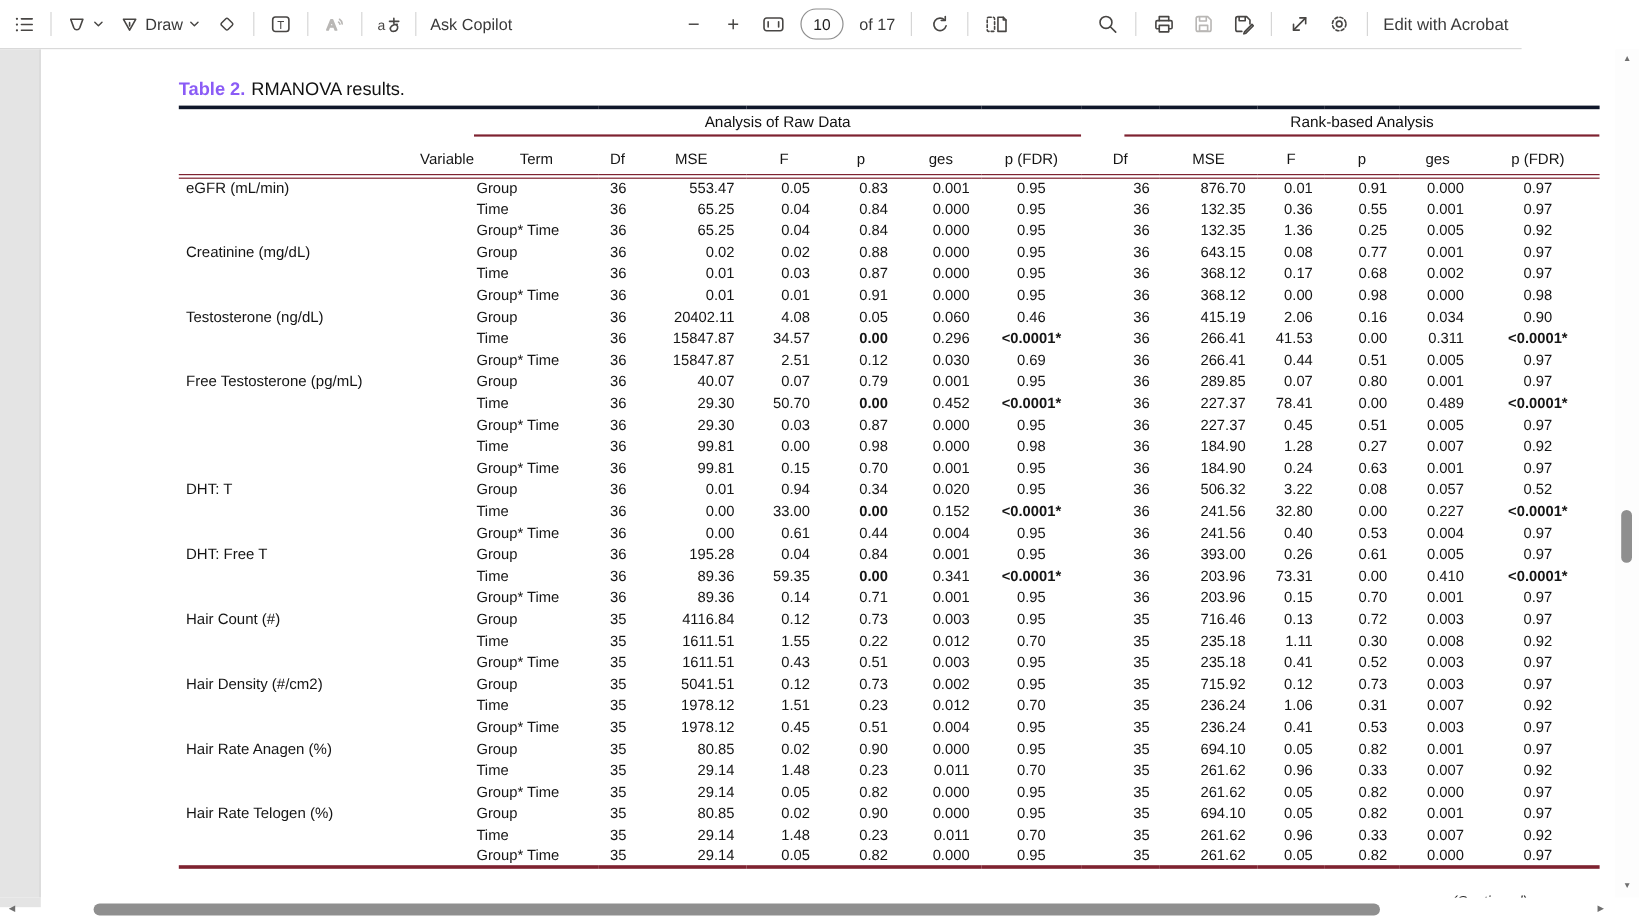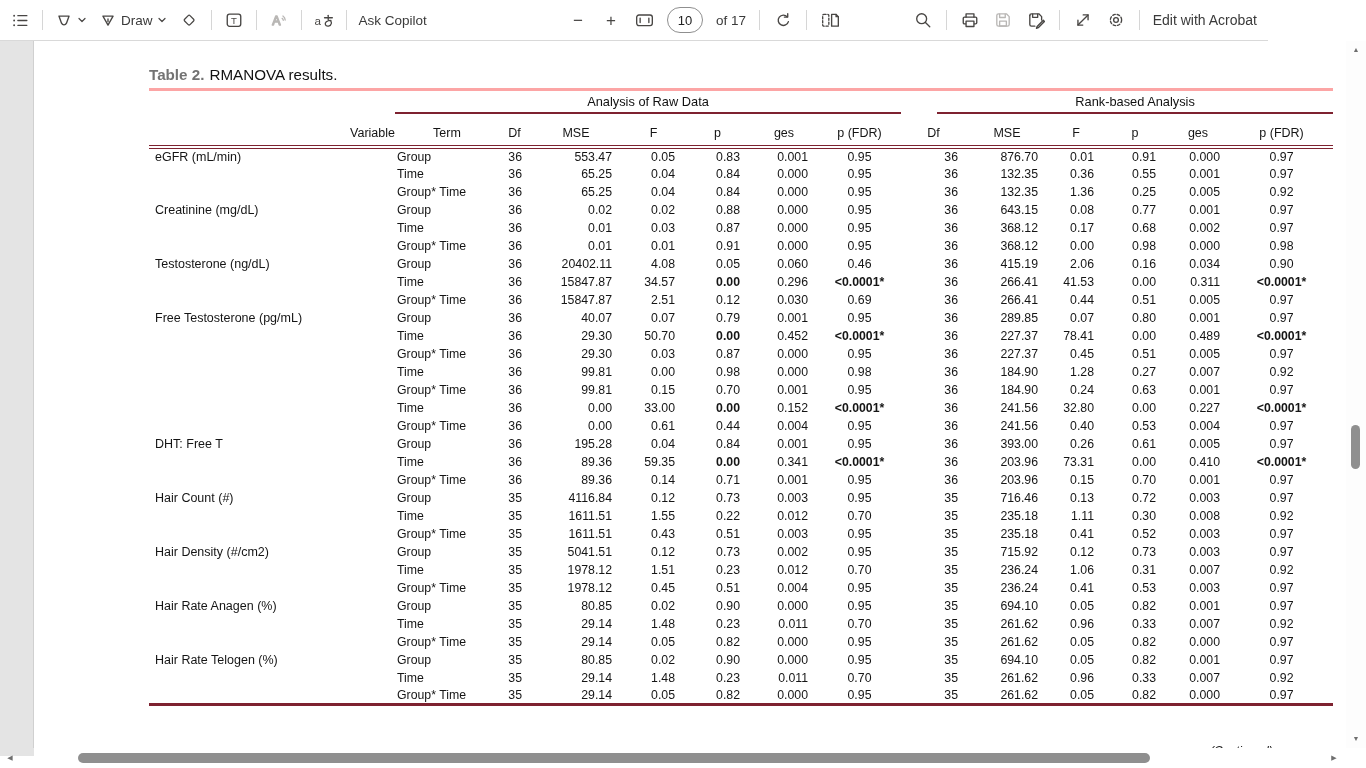--- a/index.html
+++ b/index.html
@@ -45,25 +45,25 @@
   .h-corner { position:absolute; left:0; top:0; width:34px; height:8px; background:#e4e4e4; }
   .h-arrow { position:absolute; top:0; width:16px; height:20px; text-align:center;
              font-size:7px; color:#6f6f6f; line-height:20px; }
   .h-left { left:2px; } .h-right { right:24px; }
   .h-thumb { position:absolute; left:78px; top:5px; width:1072px; height:10px;
              background:#8f8f8f; border-radius:5px; }
 
   
   .doc-title { position:absolute; left:115px; top:25px; font-size:15.2px; color:#111;
                white-space:nowrap; }
-  .doc-title .tlabel { font-weight:bold; color:#737373; margin-right:5px; }
+  .doc-title .tlabel { font-weight:bold; color:#8b5cf6; margin-right:5px; }
 
   .doc-table { position:absolute; left:115px; top:47px; width:1184px;
                border-collapse:collapse; table-layout:fixed;
-               border-top:3px solid #fca5a5; border-bottom:3px solid #7e2230;
+               border-top:3px solid #0f172a; border-bottom:3px solid #7e2230;
                font-size:12.3px; color:#151515; }
   .doc-table td, .doc-table th { white-space:nowrap; overflow:hidden; }
 
   .grp-row td { height:24px; vertical-align:bottom; }
   .grp { border-bottom:2px solid #7e2230; text-align:center; font-size:12.8px;
          color:#111; padding-bottom:3px; }
   .grp-rank { margin-left:36px; }
 
   .doc-table thead th { height:33px; vertical-align:bottom; text-align:center;
                         font-weight:400; font-size:12.5px; padding:0 0 5px 0;
@@ -505,20 +505,36 @@
           <td class="c6">0.001</td>
           <td class="c7">0.95</td>
           <td class="c8">36</td>
           <td class="c9">184.90</td>
           <td class="c10">0.24</td>
           <td class="c11">0.63</td>
           <td class="c12">0.001</td>
           <td class="c13">0.97</td>
         </tr>
         <tr>
+          <td class="c0">DHT: T</td>
+          <td class="c1">Group</td>
+          <td class="c2">36</td>
+          <td class="c3">0.01</td>
+          <td class="c4">0.94</td>
+          <td class="c5">0.34</td>
+          <td class="c6">0.020</td>
+          <td class="c7">0.95</td>
+          <td class="c8">36</td>
+          <td class="c9">506.32</td>
+          <td class="c10">3.22</td>
+          <td class="c11">0.08</td>
+          <td class="c12">0.057</td>
+          <td class="c13">0.52</td>
+        </tr>
+        <tr>
           <td class="c0"></td>
           <td class="c1">Time</td>
           <td class="c2">36</td>
           <td class="c3">0.00</td>
           <td class="c4">33.00</td>
           <td class="c5 bd">0.00</td>
           <td class="c6">0.152</td>
           <td class="c7 bd">&lt;0.0001*</td>
           <td class="c8">36</td>
           <td class="c9">241.56</td>

